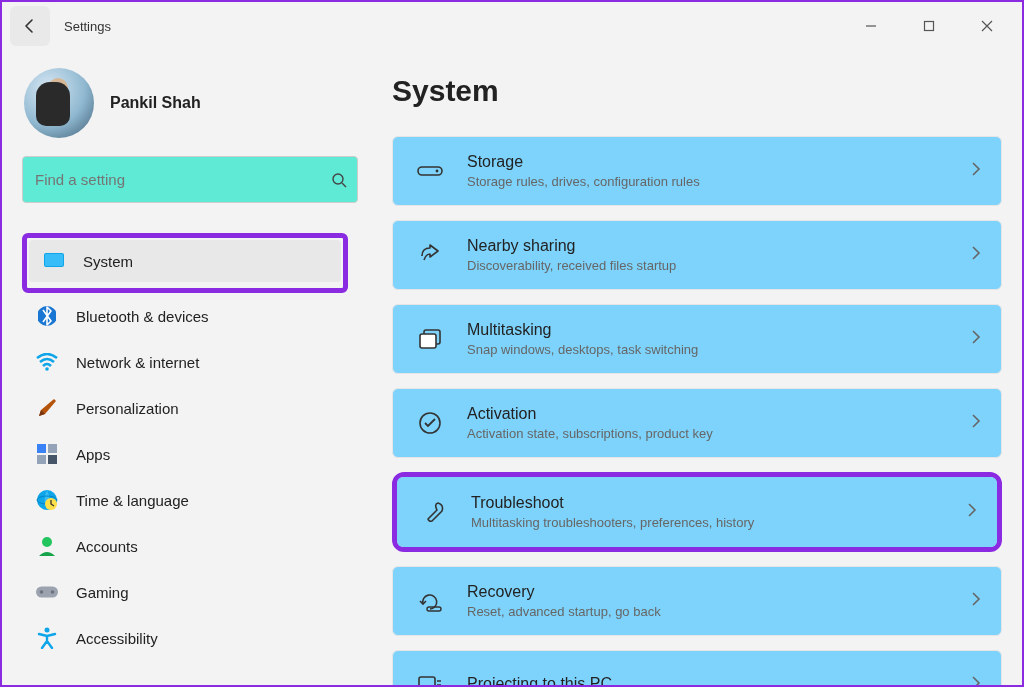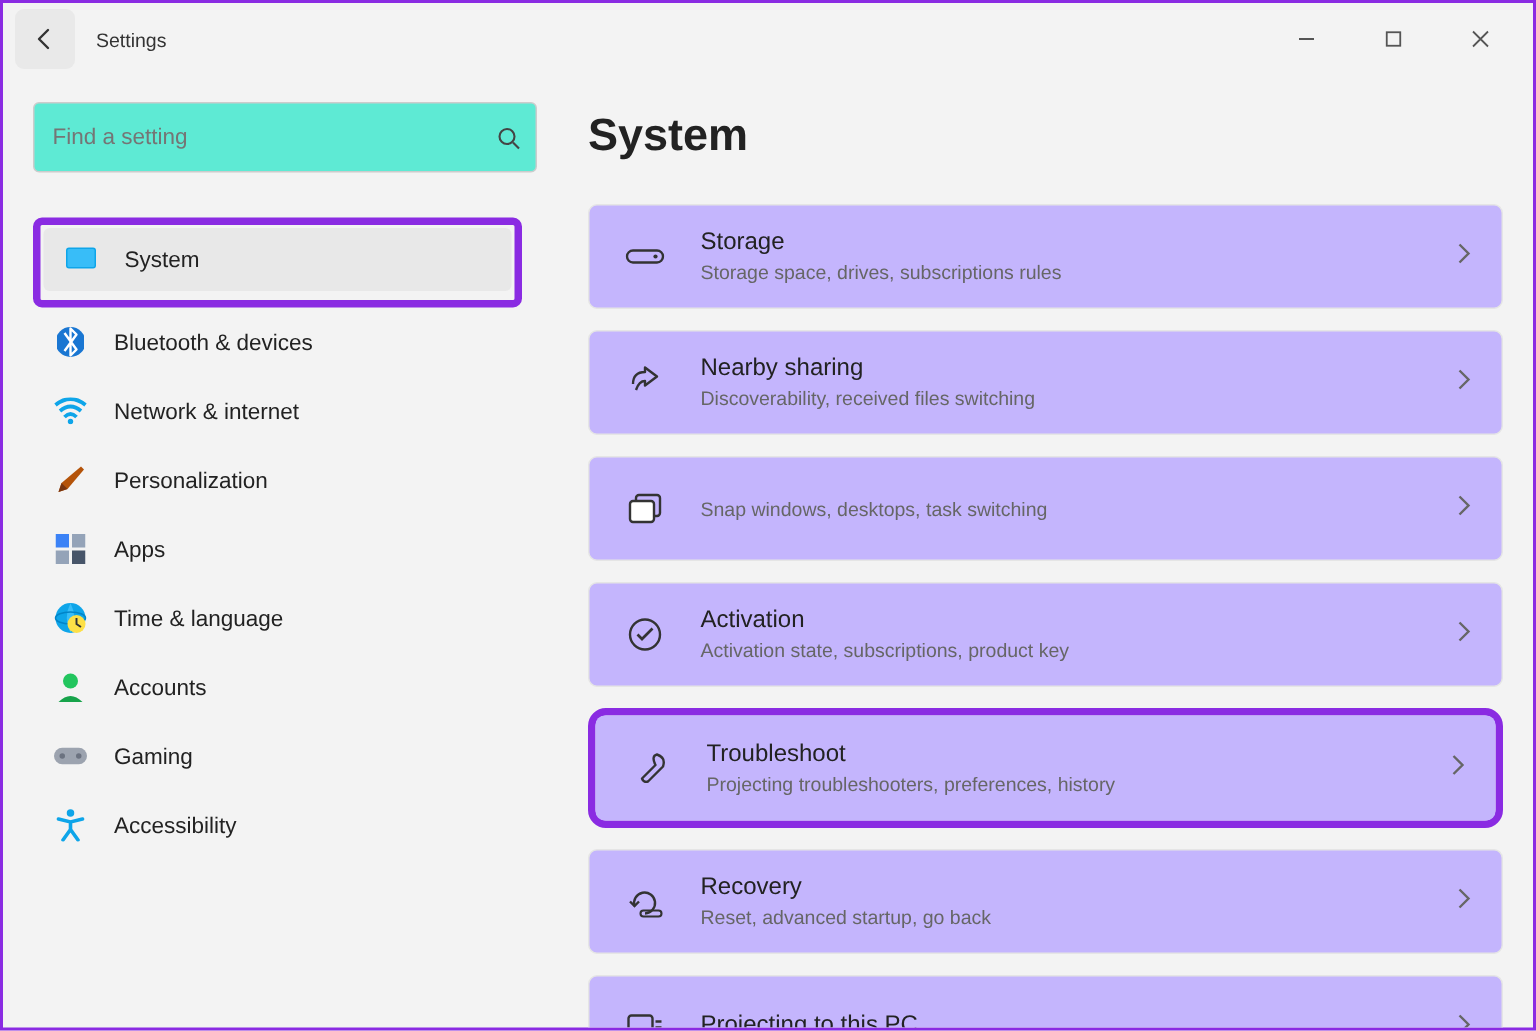--- a/index.html
+++ b/index.html
@@ -70,21 +70,21 @@
   background: #e8e8e8;
 }
 .nav-item .ni-icon { width: 22px; height: 22px; display:flex; align-items:center; justify-content:center; }
 .highlight-box { border: 5px solid #8a2be2; border-radius: 6px; padding: 2px; margin-bottom: 2px; }
 .main {
   flex: 1; padding: 24px 20px 0 32px; overflow: hidden;
 }
 .page-title { font-size: 30px; font-weight: 600; color: #222; margin-bottom: 28px; }
 .cards { display: flex; flex-direction: column; gap: 14px; }
 .card {
-  background: #c4b5fd; border: 1px solid #e5e5e5; border-radius: 6px;
+  background: #7dd3fc; border: 1px solid #e5e5e5; border-radius: 6px;
   display: flex; align-items: center; gap: 24px;
   padding: 16px 20px 16px 24px; cursor: pointer;
   min-height: 70px;
 }
 .card .ci-icon { width: 26px; height: 26px; display:flex; align-items:center; justify-content:center; color:#333; }
 .card-text { flex: 1; }
 .ct-title { font-size: 16px; color: #222; margin-bottom: 3px; }
 .ct-desc { font-size: 13px; color: #666; }
 .chev { color: #666; }
 .highlight-card { border: 5px solid #8a2be2; border-radius: 12px; }
@@ -116,20 +116,24 @@
     <div class="wc">
         <svg width="12" height="12">
           <path d="M1 1 L11 11 M11 1 L1 11" stroke="#555" stroke-width="1.2"></path>
         </svg>
       </div>
   </div>
 </div>
 
 <div class="container">
   <aside class="sidebar">
+    <div class="profile">
+      <div class="avatar"></div>
+      <div class="username">Pankil Shah</div>
+    </div>
     <div class="search">
       <input type="text" placeholder="Find a setting" style="">
       <svg width="16" height="16" viewBox="0 0 16 16">
           <circle cx="7" cy="7" r="5" stroke="#444" stroke-width="1.4" fill="none"></circle>
           <line x1="11" y1="11" x2="15" y2="15" stroke="#444" stroke-width="1.4"></line>
         </svg>
     </div>
     <ul class="nav">
       <li class="highlight-box">
         <div class="nav-item selected">
@@ -232,50 +236,51 @@
 
       <div class="card">
         <span class="ci-icon">
             <svg width="26" height="16" viewBox="0 0 26 16">
               <rect x="1" y="4" width="24" height="8" rx="4" stroke="#333" stroke-width="1.6" fill="none"></rect>
               <circle cx="20" cy="8" r="1.4" fill="#333"></circle>
             </svg>
           </span>
         <div class="card-text">
           <div class="ct-title">Storage</div>
-          <div class="ct-desc">Storage space, drives, subscriptions rules</div>
+          <div class="ct-desc">Storage rules, drives, configuration rules</div>
         </div>
         <span class="chev"><svg width="10" height="16" viewBox="0 0 10 16">
               <path d="M2 2 L8 8 L2 14" stroke="#666" stroke-width="1.6" fill="none"></path>
             </svg></span>
       </div>
 
       <div class="card">
         <span class="ci-icon">
             <svg width="24" height="22" viewBox="0 0 24 22">
               <path d="M4 12 Q4 4 12 4 L12 1 L20 7 L12 13 L12 10 Q8 10 6 16" stroke="#333" stroke-width="1.6" fill="none" stroke-linejoin="round"></path>
             </svg>
           </span>
         <div class="card-text">
           <div class="ct-title">Nearby sharing</div>
-          <div class="ct-desc">Discoverability, received files switching</div>
+          <div class="ct-desc">Discoverability, received files startup</div>
         </div>
         <span class="chev"><svg width="10" height="16" viewBox="0 0 10 16">
               <path d="M2 2 L8 8 L2 14" stroke="#666" stroke-width="1.6" fill="none"></path>
             </svg></span>
       </div>
 
       <div class="card">
         <span class="ci-icon">
             <svg width="24" height="22" viewBox="0 0 24 22">
               <rect x="6" y="2" width="16" height="14" rx="2" stroke="#333" stroke-width="1.6" fill="none"></rect>
               <rect x="2" y="6" width="16" height="14" rx="2" stroke="#333" stroke-width="1.6" fill="#fff"></rect>
             </svg>
           </span>
         <div class="card-text">
+          <div class="ct-title">Multitasking</div>
           <div class="ct-desc">Snap windows, desktops, task switching</div>
         </div>
         <span class="chev"><svg width="10" height="16" viewBox="0 0 10 16">
               <path d="M2 2 L8 8 L2 14" stroke="#666" stroke-width="1.6" fill="none"></path>
             </svg></span>
       </div>
 
       <div class="card">
         <span class="ci-icon">
             <svg width="24" height="24" viewBox="0 0 24 24">
@@ -294,21 +299,21 @@
 
       <div class="highlight-card">
         <div class="card">
           <span class="ci-icon">
               <svg width="24" height="24" viewBox="0 0 24 24">
                 <path d="M16 3 Q22 5 20 11 L10 21 Q7 22 6 19 L15 10 Q12 4 16 3 Z" stroke="#333" stroke-width="1.6" fill="none" stroke-linejoin="round"></path>
               </svg>
             </span>
           <div class="card-text">
             <div class="ct-title">Troubleshoot</div>
-            <div class="ct-desc">Projecting troubleshooters, preferences, history</div>
+            <div class="ct-desc">Multitasking troubleshooters, preferences, history</div>
           </div>
           <span class="chev"><svg width="10" height="16" viewBox="0 0 10 16">
                 <path d="M2 2 L8 8 L2 14" stroke="#666" stroke-width="1.6" fill="none"></path>
               </svg></span>
         </div>
       </div>
 
       <div class="card">
         <span class="ci-icon">
             <svg width="26" height="22" viewBox="0 0 26 22">

